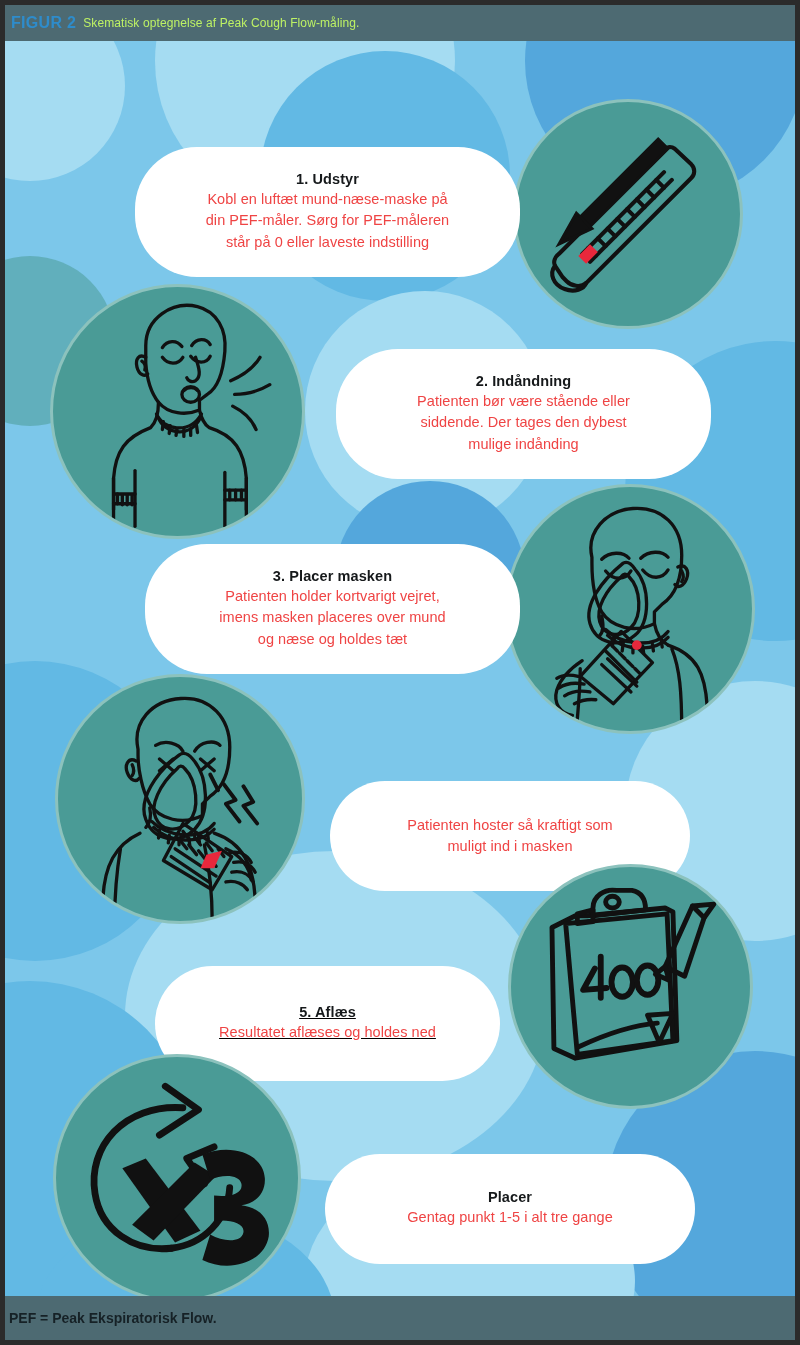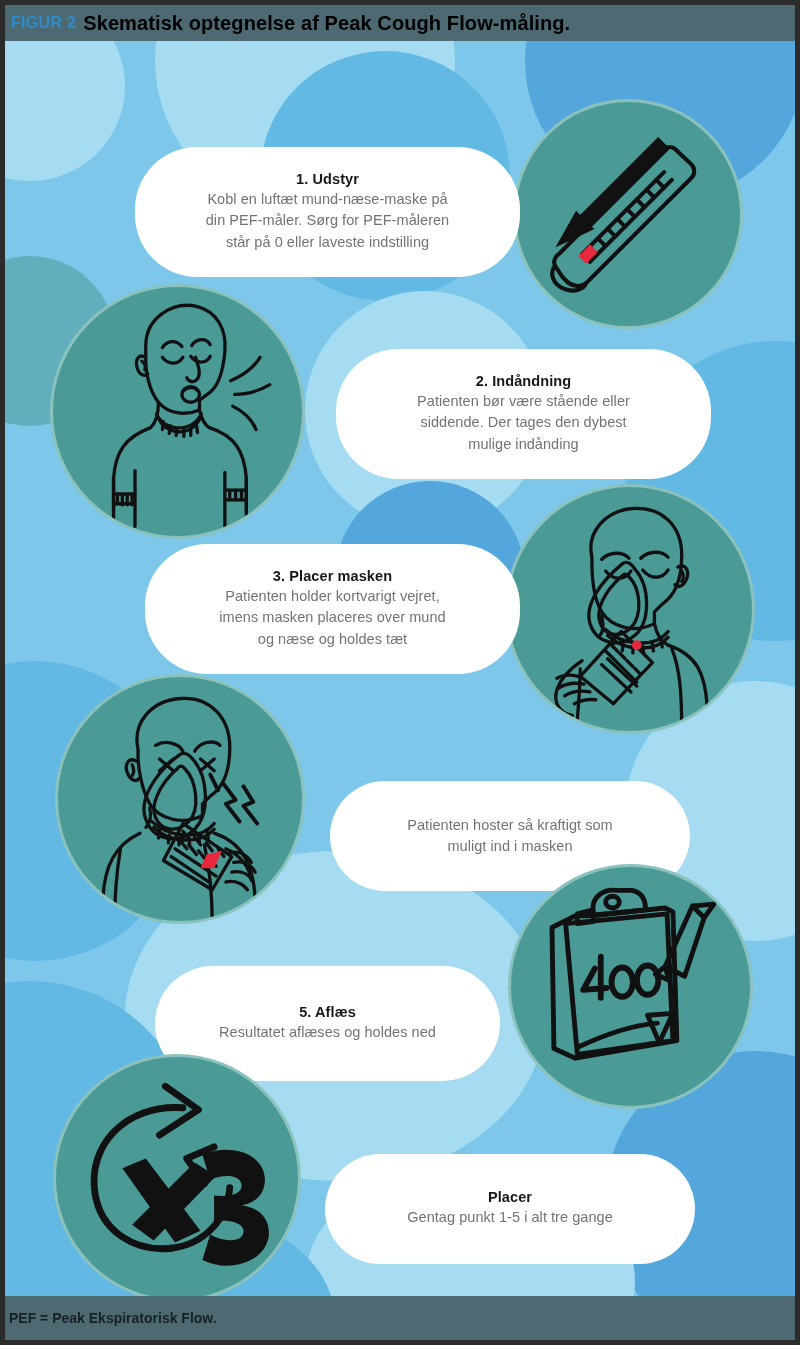--- a/index.html
+++ b/index.html
@@ -24,21 +24,21 @@
   #header {
     position:absolute; left:5px; top:5px; width:790px; height:36px;
     background:#4d6a72;
     display:flex; align-items:center; padding-left:6px;
   }
   #header .fig-tag {
     color:#2e8ccb; font-weight:bold; font-size:16px;
     letter-spacing:.3px; margin-right:7px;
   }
   #header .fig-title {
-    color:#000000; font-weight:bold; font-size:20px; letter-spacing:.1px;
+    color:#bef264; font-weight:normal; font-size:12px; letter-spacing:.1px;
   }
 
   
   #footer {
     position:absolute; left:5px; bottom:5px; width:790px; height:44px;
     background:#4d6a72;
     display:flex; align-items:center; padding-left:4px;
   }
   #footer .note { color:#162126; font-weight:bold; font-size:14px; }
 
@@ -65,21 +65,21 @@
     background:#ffffff;
     border-radius:62px;
     display:flex; flex-direction:column; justify-content:center;
     padding:14px 26px;
   }
   .card .t-title {
     font-size:14.5px; font-weight:bold; color:#16191b;
     margin-bottom:2px; letter-spacing:.1px;
   }
   .card .t-body {
-    font-size:14.5px; color:#737373; line-height:1.46;
+    font-size:14.5px; color:#ef4444; line-height:1.46;
     letter-spacing:.05px; white-space:pre-line;
   }
 </style>
 </head>
 <body>
 
 <div id="figure">
 
   <div class="frame-edge-top"></div>
   <div class="frame-edge-bottom"></div>
@@ -344,21 +344,21 @@
         </g>
 
         <g fill="none" stroke="#111" stroke-width="6" stroke-linejoin="round" stroke-linecap="round">
           <path d="M86 104 L74 126 L98 124"></path>
           <path d="M92 92 L92 134"></path>
           <ellipse cx="114" cy="118" rx="11" ry="15"></ellipse>
           <ellipse cx="140" cy="116" rx="11" ry="15"></ellipse>
         </g>
       </svg>
     </div>
-    <div class="card" style="left:150px; top:925px; width:345px; height:115px;">
+    <div class="card" style="left:150px; top:925px; width:345px; height:115px;text-decoration:underline;">
       <div class="t-title">5. Aflæs</div>
       <div class="t-body">Resultatet aflæses og holdes ned</div>
     </div>
 
     <div class="bubble" style="left:48px; top:1013px; width:248px; height:248px;">
       <svg viewBox="0 0 248 248">
 
         <g fill="none" stroke="#111" stroke-width="7" stroke-linejoin="round" stroke-linecap="round">
           <path d="M130 52 C70 48 32 92 40 140 C46 178 80 200 118 196"></path>
           <path d="M112 30 L146 54 L106 80"></path>

